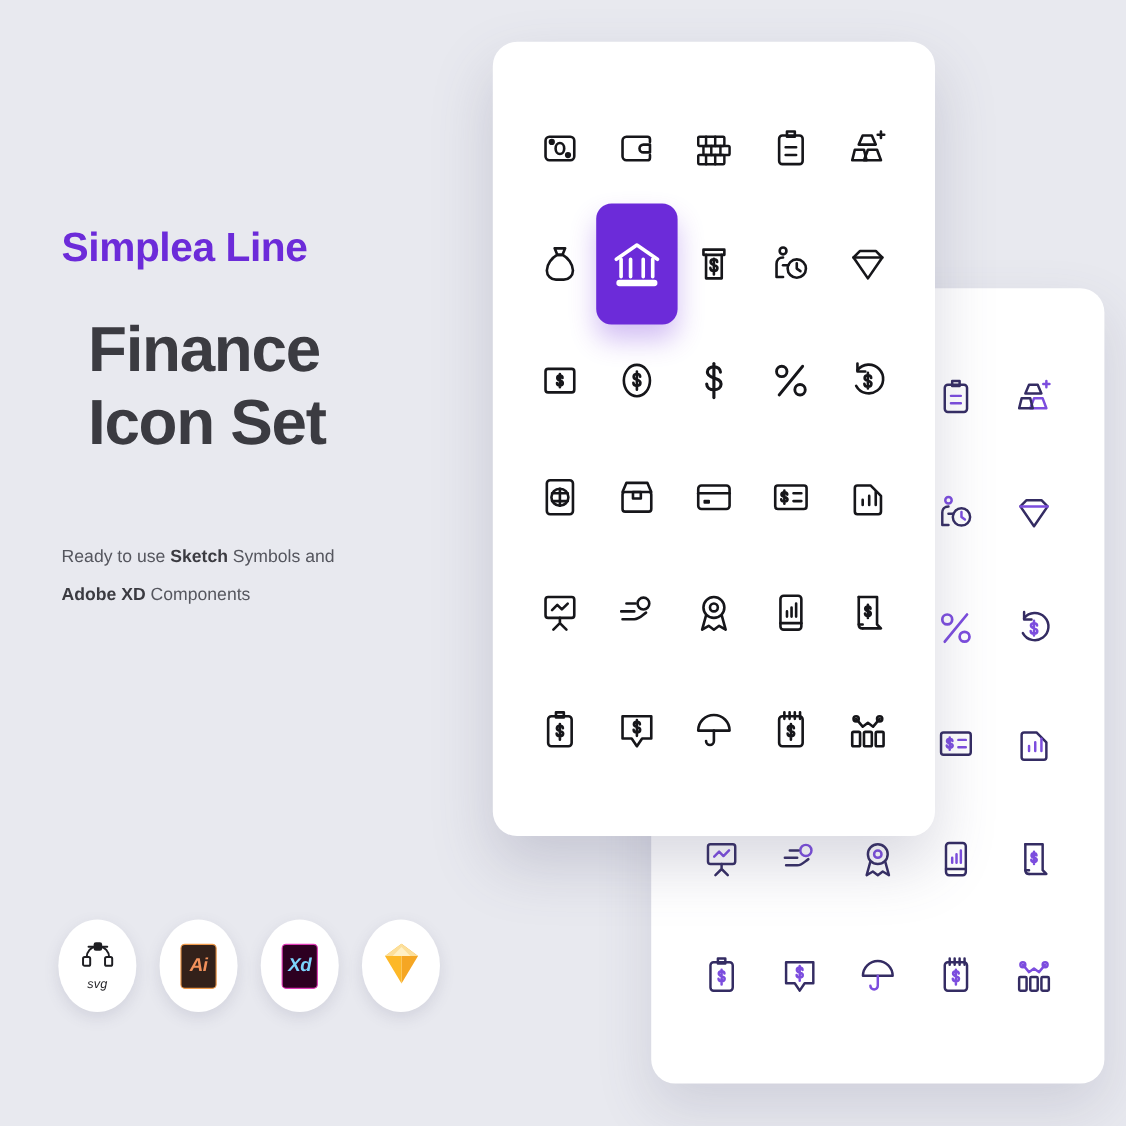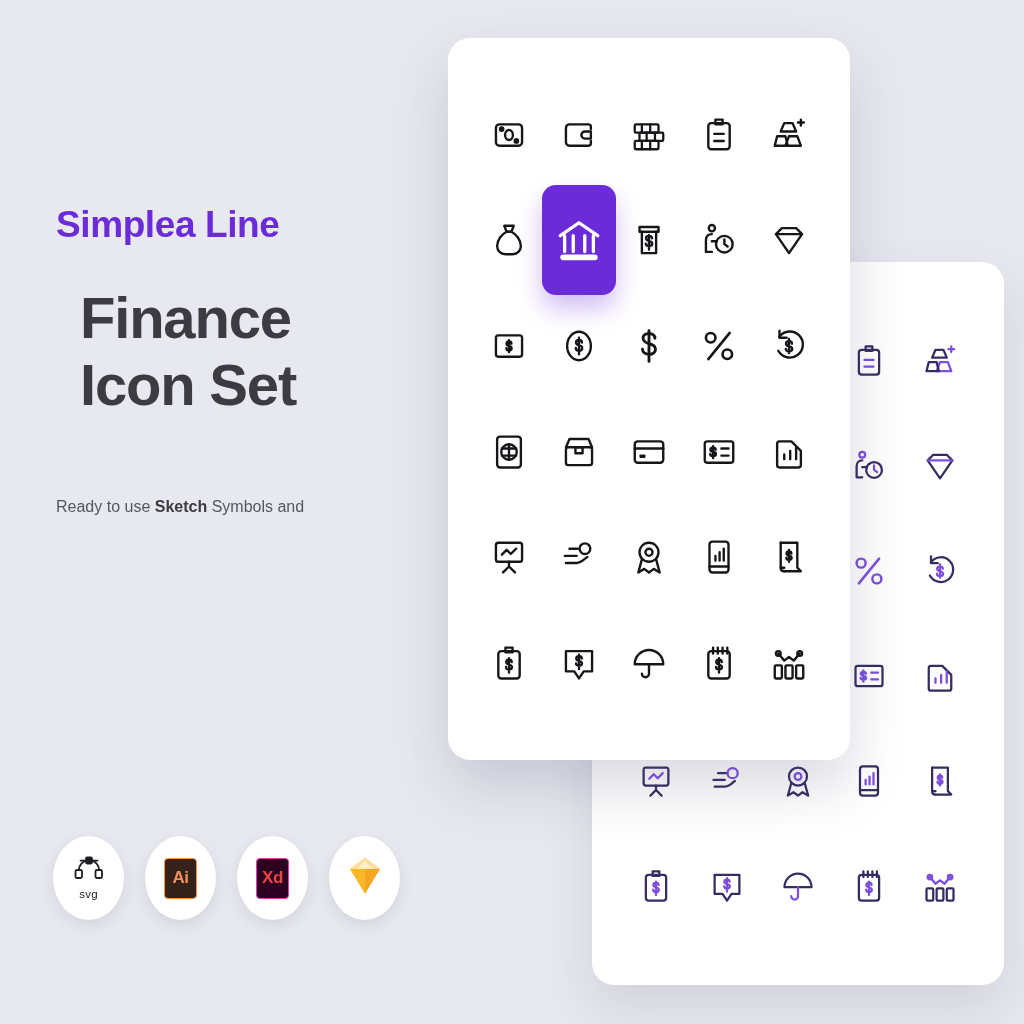--- a/index.html
+++ b/index.html
@@ -70,20 +70,21 @@
   .badge {
     width: 71px;
     height: 84px;
     border-radius: 50%;
     background: #ffffff;
     box-shadow: 0 5px 14px rgba(90,90,120,0.15);
     display: flex;
     align-items: center;
     justify-content: center;
     flex-direction: column;
+    font-style: italic;
   }
   .badge .svgtag {
     font-size: 11.5px;
     color: #1e1e22;
     margin-top: 2px;
     font-weight: normal;
     letter-spacing: 0.2px;
   }
   .adobe-tile {
     width: 33px; height: 41px;
@@ -93,21 +94,21 @@
     letter-spacing: -0.4px;
   }
   .ai-tile {
     background: #33211a;
     border: 1.6px solid #f09a4b;
     color: #f2915b;
   }
   .xd-tile {
     background: #2d0021;
     border: 1.6px solid #e03ab7;
-    color: #ef4444;
+    color: #7dd3fc;
   }
 
   
   .card {
     position: absolute;
     background: #ffffff;
     border-radius: 22px;
   }
 
   #card-back {
@@ -162,20 +163,21 @@
 </head>
 <body>
 
 <div id="stage">
 
   <div class="left-panel">
     <div class="eyebrow">Simplea Line</div>
     <div class="headline">Finance Icon Set</div>
     <div class="subtitle">
       <div><span>Ready to use </span><b>Sketch</b><span> Symbols and</span></div>
+      <div><b>Adobe XD</b><span> Components</span></div>
     </div>
   </div>
 
   <div class="badges">
 
     <div class="badge">
       <span>
         <svg width="30" height="26" viewBox="0 0 30 26" fill="none" stroke="#1e1e22" stroke-width="1.8">
           <rect x="12" y="1.5" width="6" height="6" rx="1.2" fill="#1e1e22"></rect>
           <rect x="1.5" y="14" width="6.5" height="8" rx="1.5"></rect>

